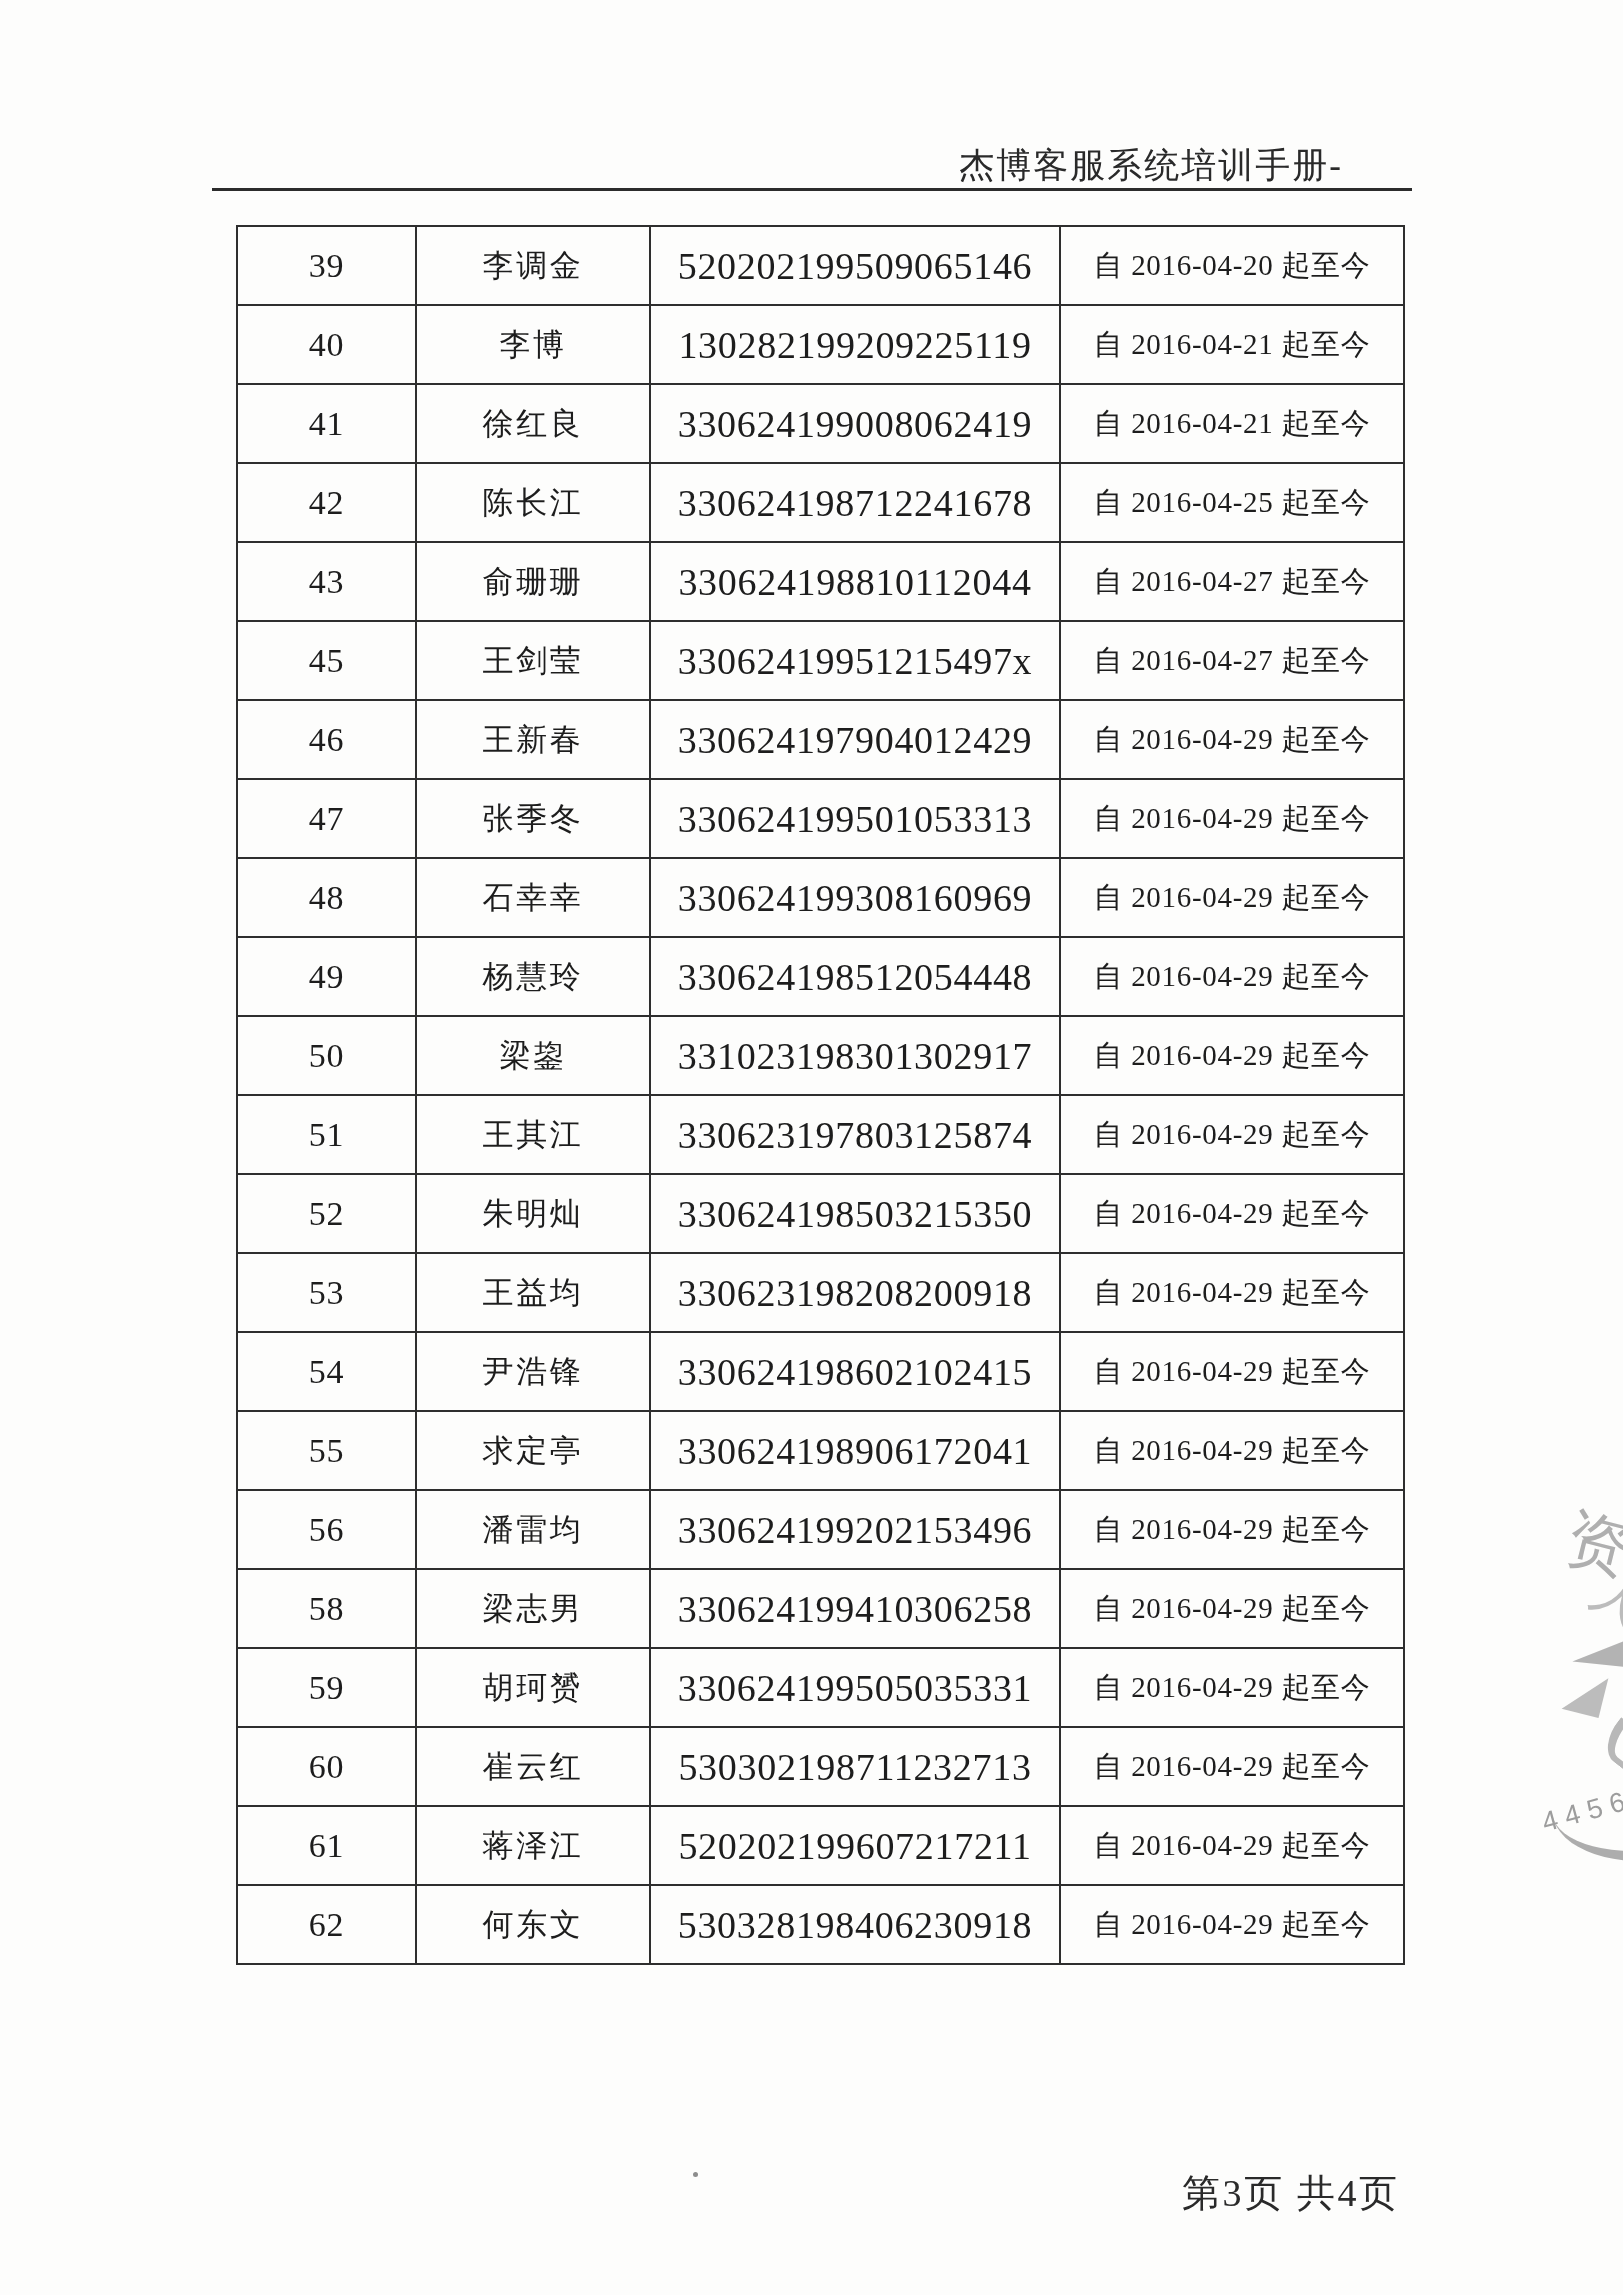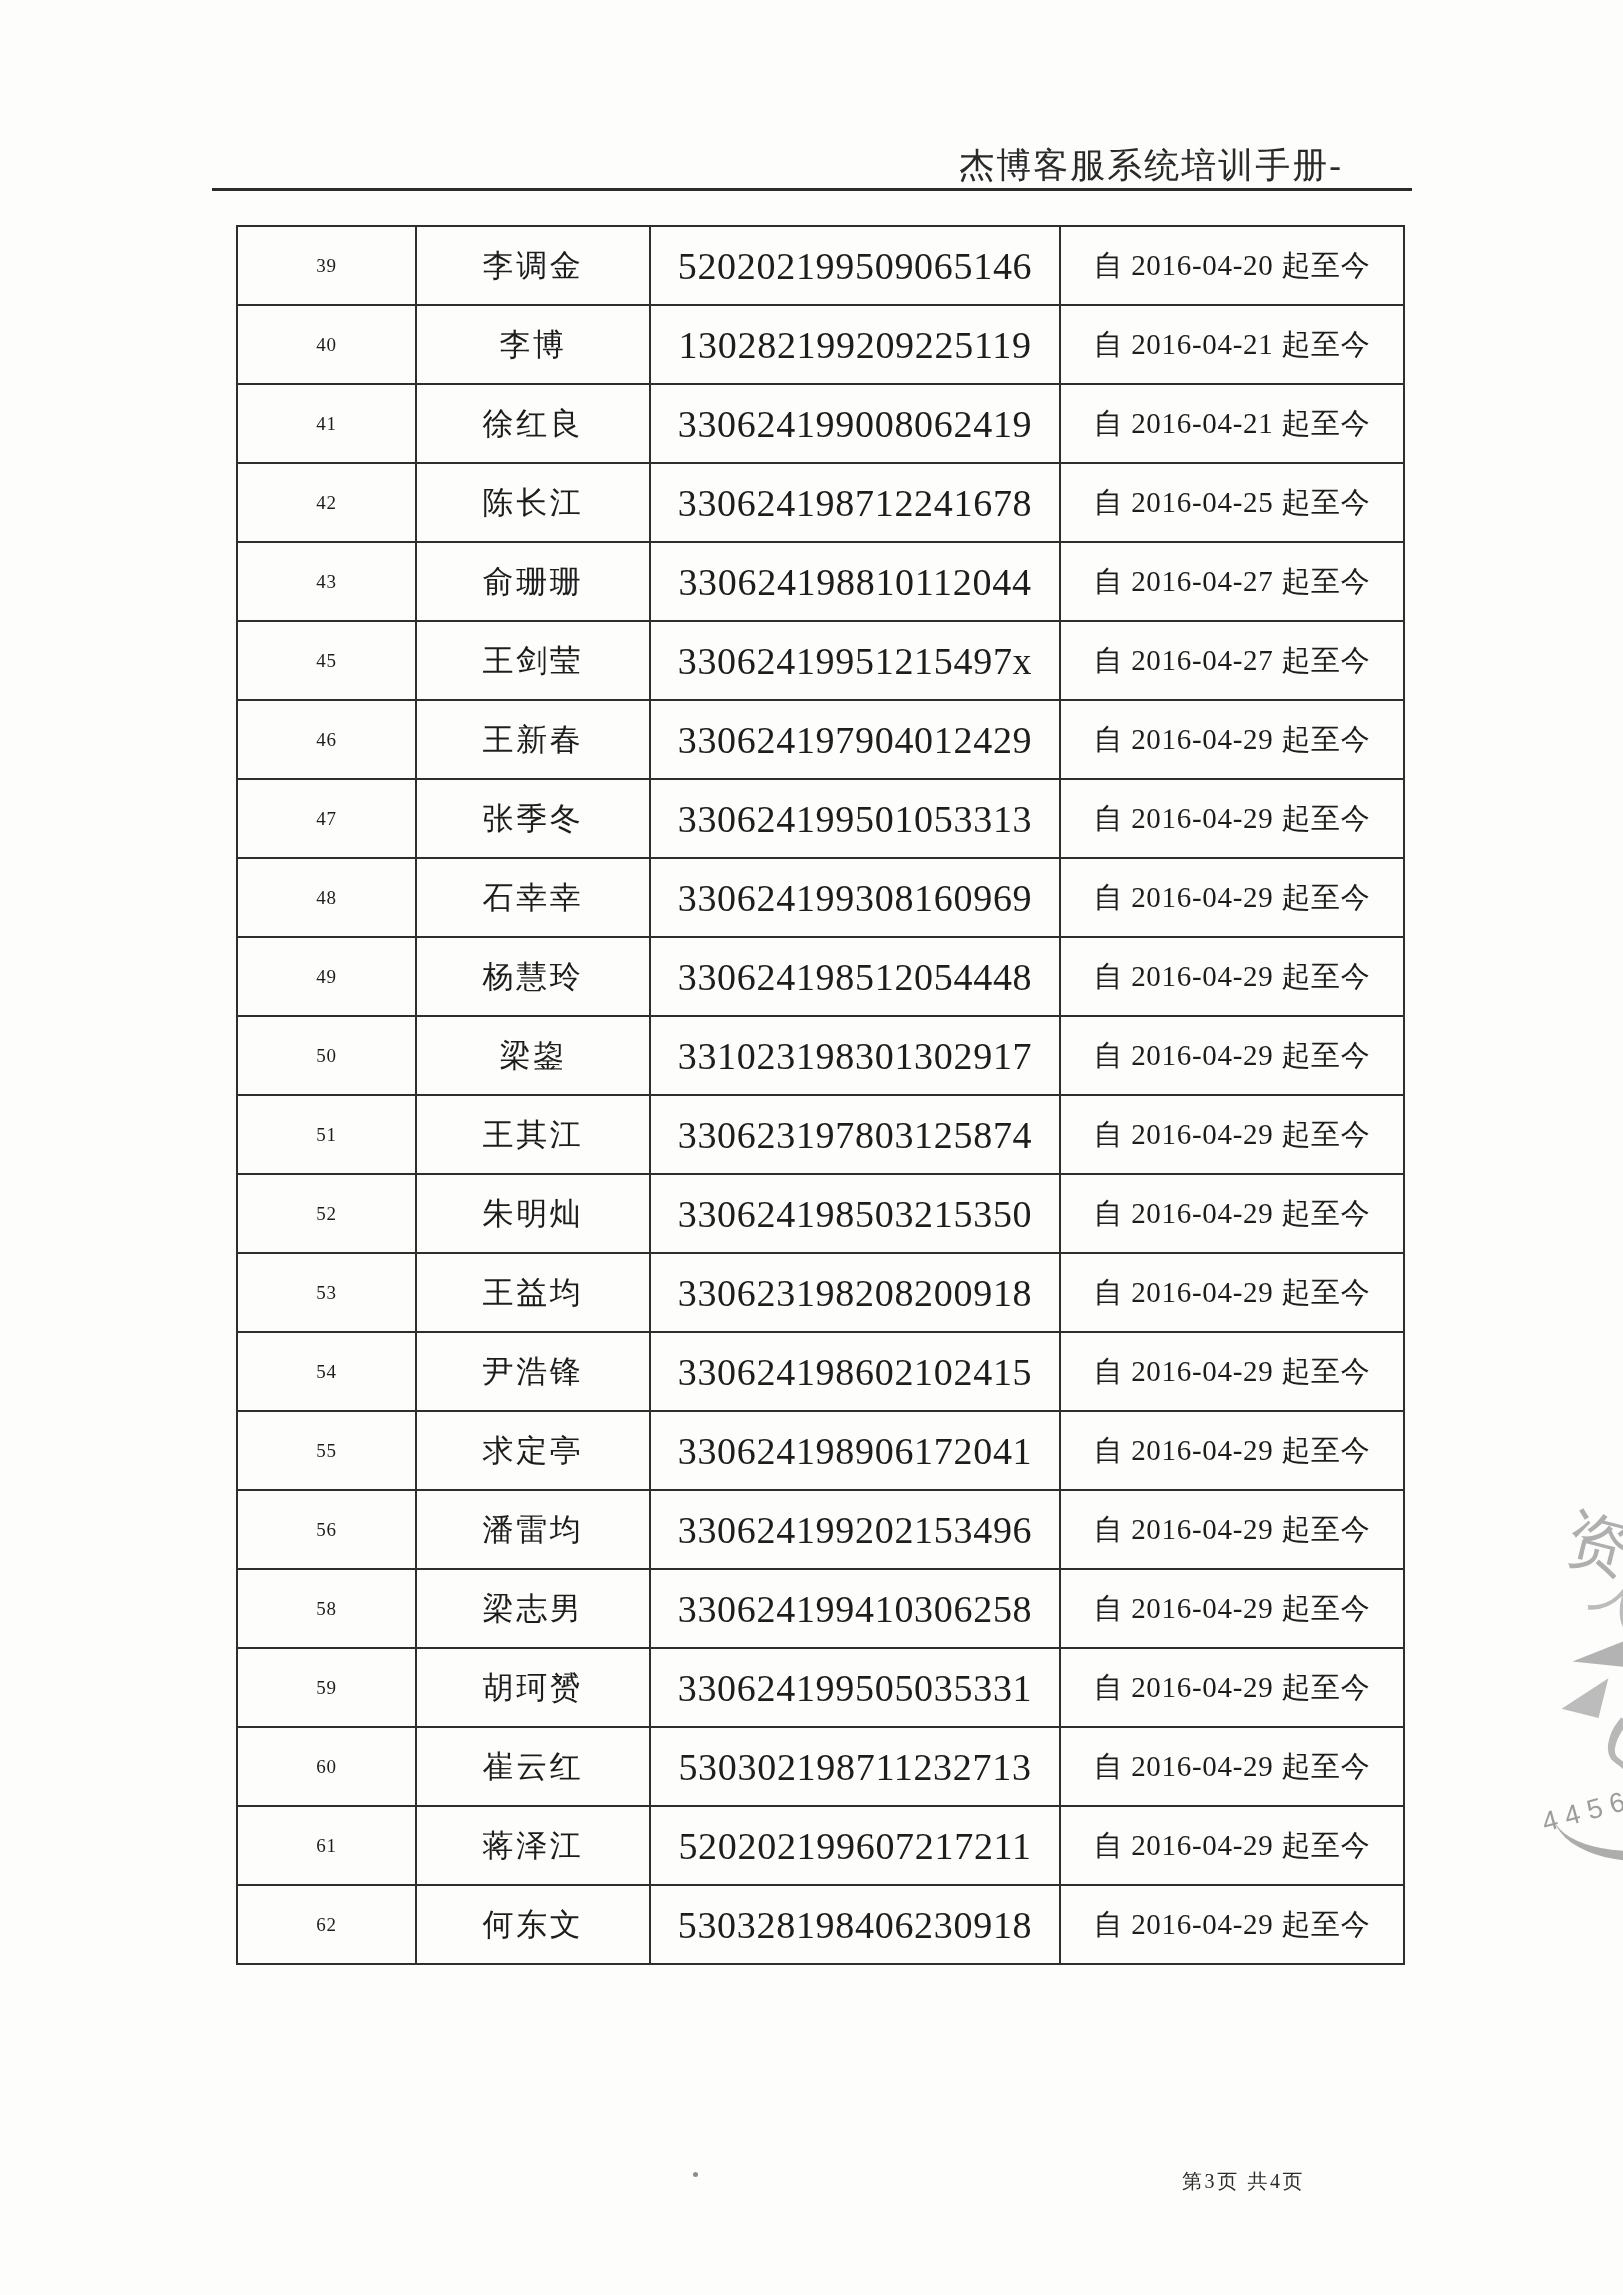--- a/index.html
+++ b/index.html
@@ -27,27 +27,27 @@
     position:absolute;left:236px;top:225px;width:1167px;
     border-collapse:collapse;table-layout:fixed;
   }
   table.roster td{
     border:2px solid #2e2e2e;
     height:77px;
     text-align:center;vertical-align:middle;
     padding:0;overflow:hidden;
     color:#1d1d1d;
   }
-  td.c-no{font-size:19px;letter-spacing:0.7px;}
+  td.c-no{font-size:34px;letter-spacing:0.7px;}
   td.c-name{font-size:31px;letter-spacing:2.6px;}
   td.c-id{font-size:38px;letter-spacing:0.7px;}
   td.c-period{font-size:29px;letter-spacing:0.7px;border-radius:17px;}
   .doc-footer{
     position:absolute;left:1182px;top:2168px;
-    font-size:20px;letter-spacing:2.6px;color:#2a2a2a;
+    font-size:38px;letter-spacing:2.6px;color:#2a2a2a;
   }
   
   .stamp-char{
     position:absolute;left:1566px;top:1500px;
     font-size:65px;color:#a2a2a2;opacity:.85;
     transform:rotate(14deg);
   }
   .stamp-char2{
     position:absolute;left:1594px;top:1566px;
     font-size:51px;color:#adadad;opacity:.8;

